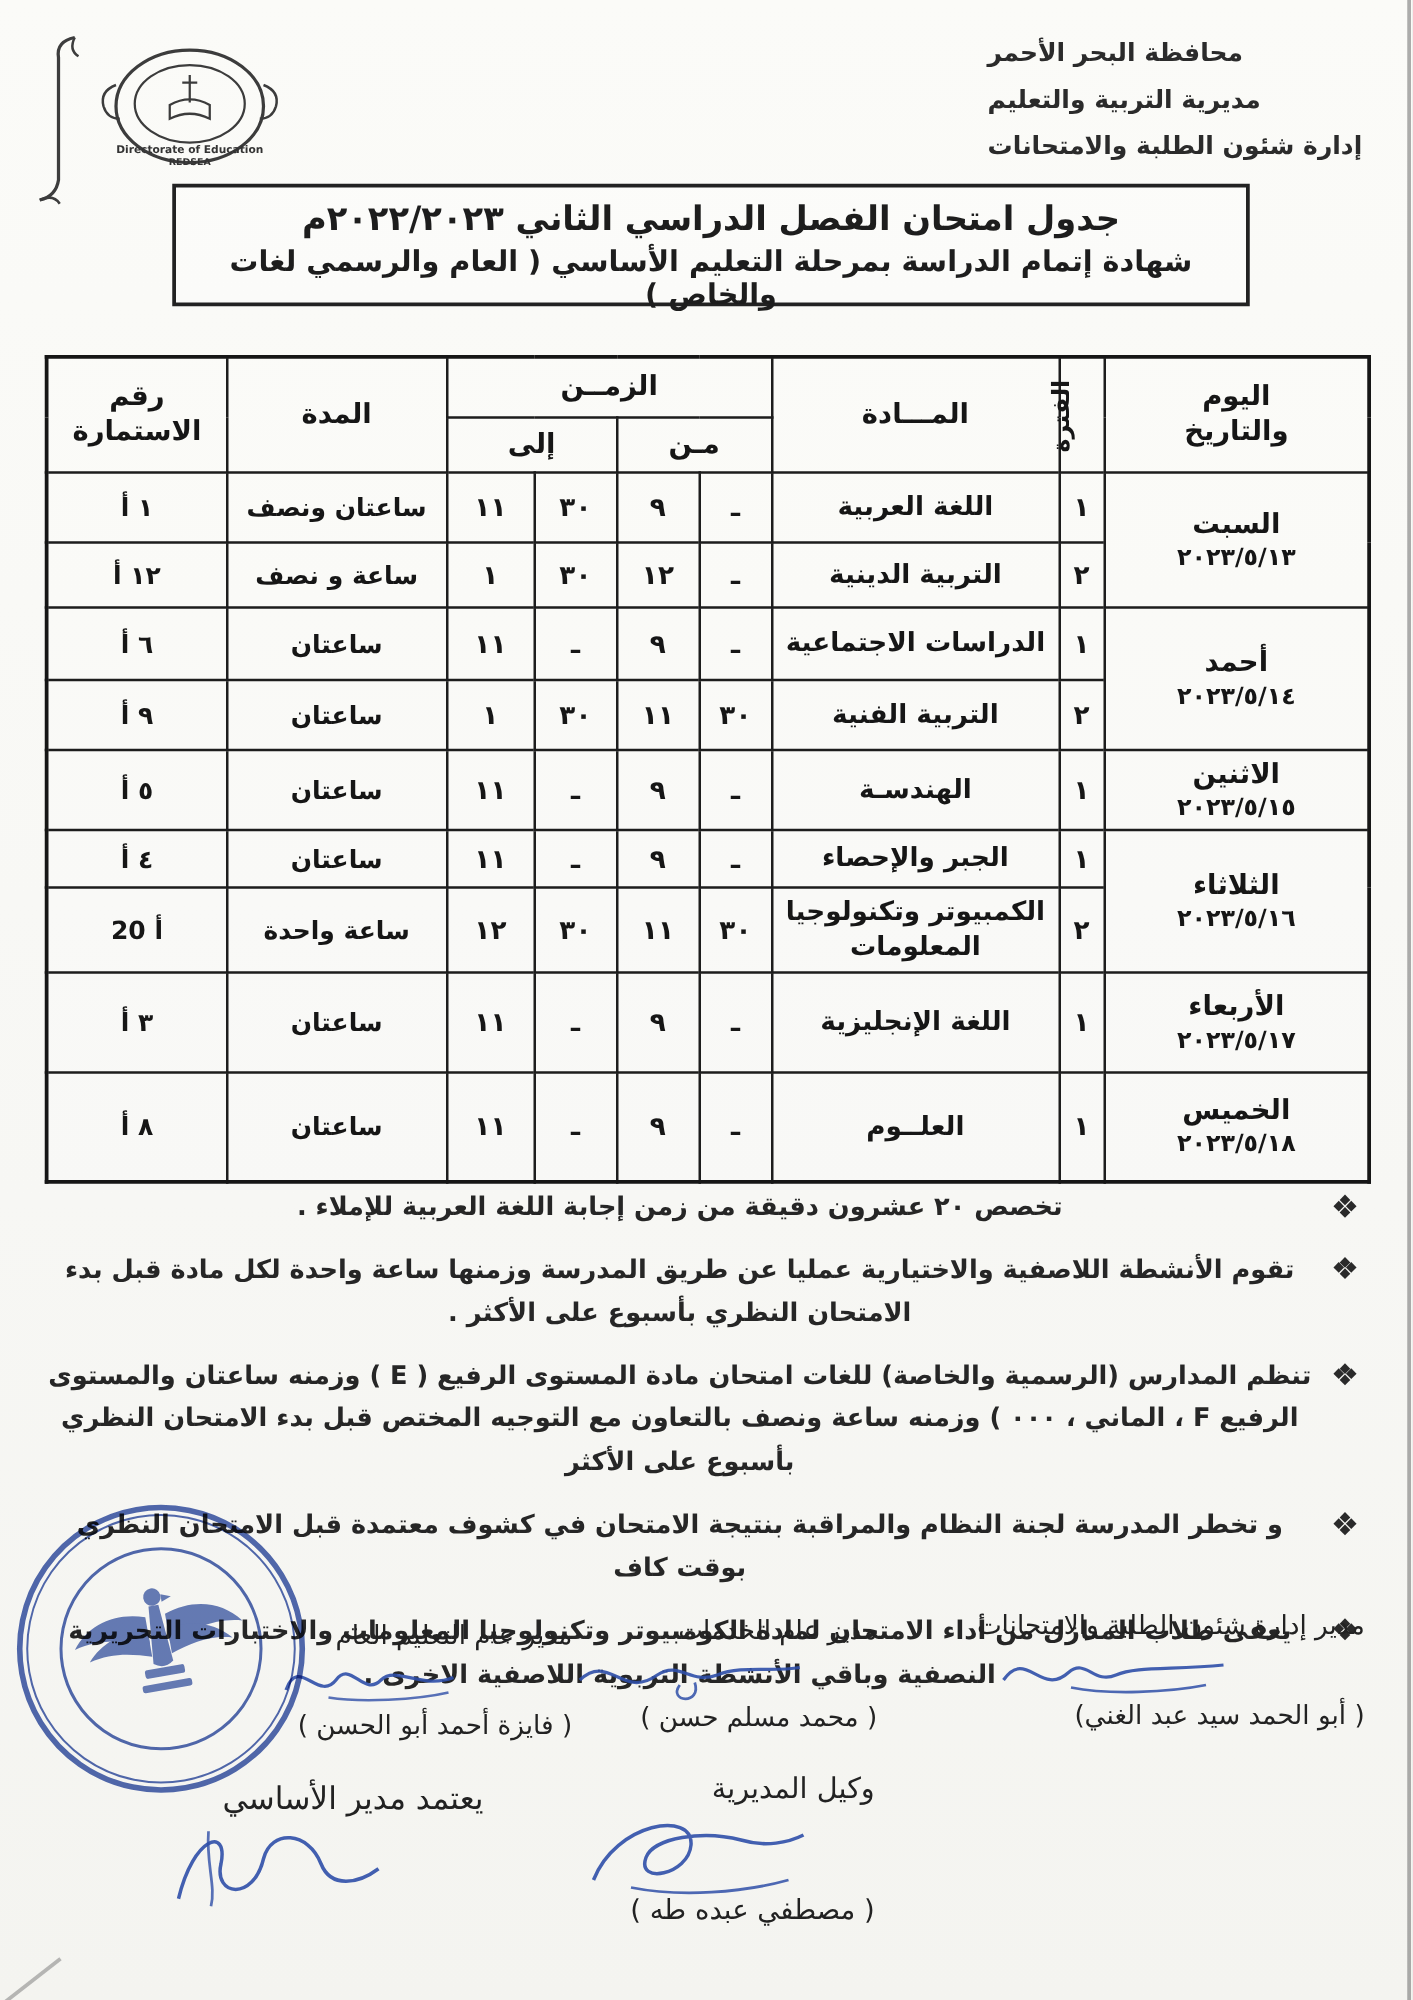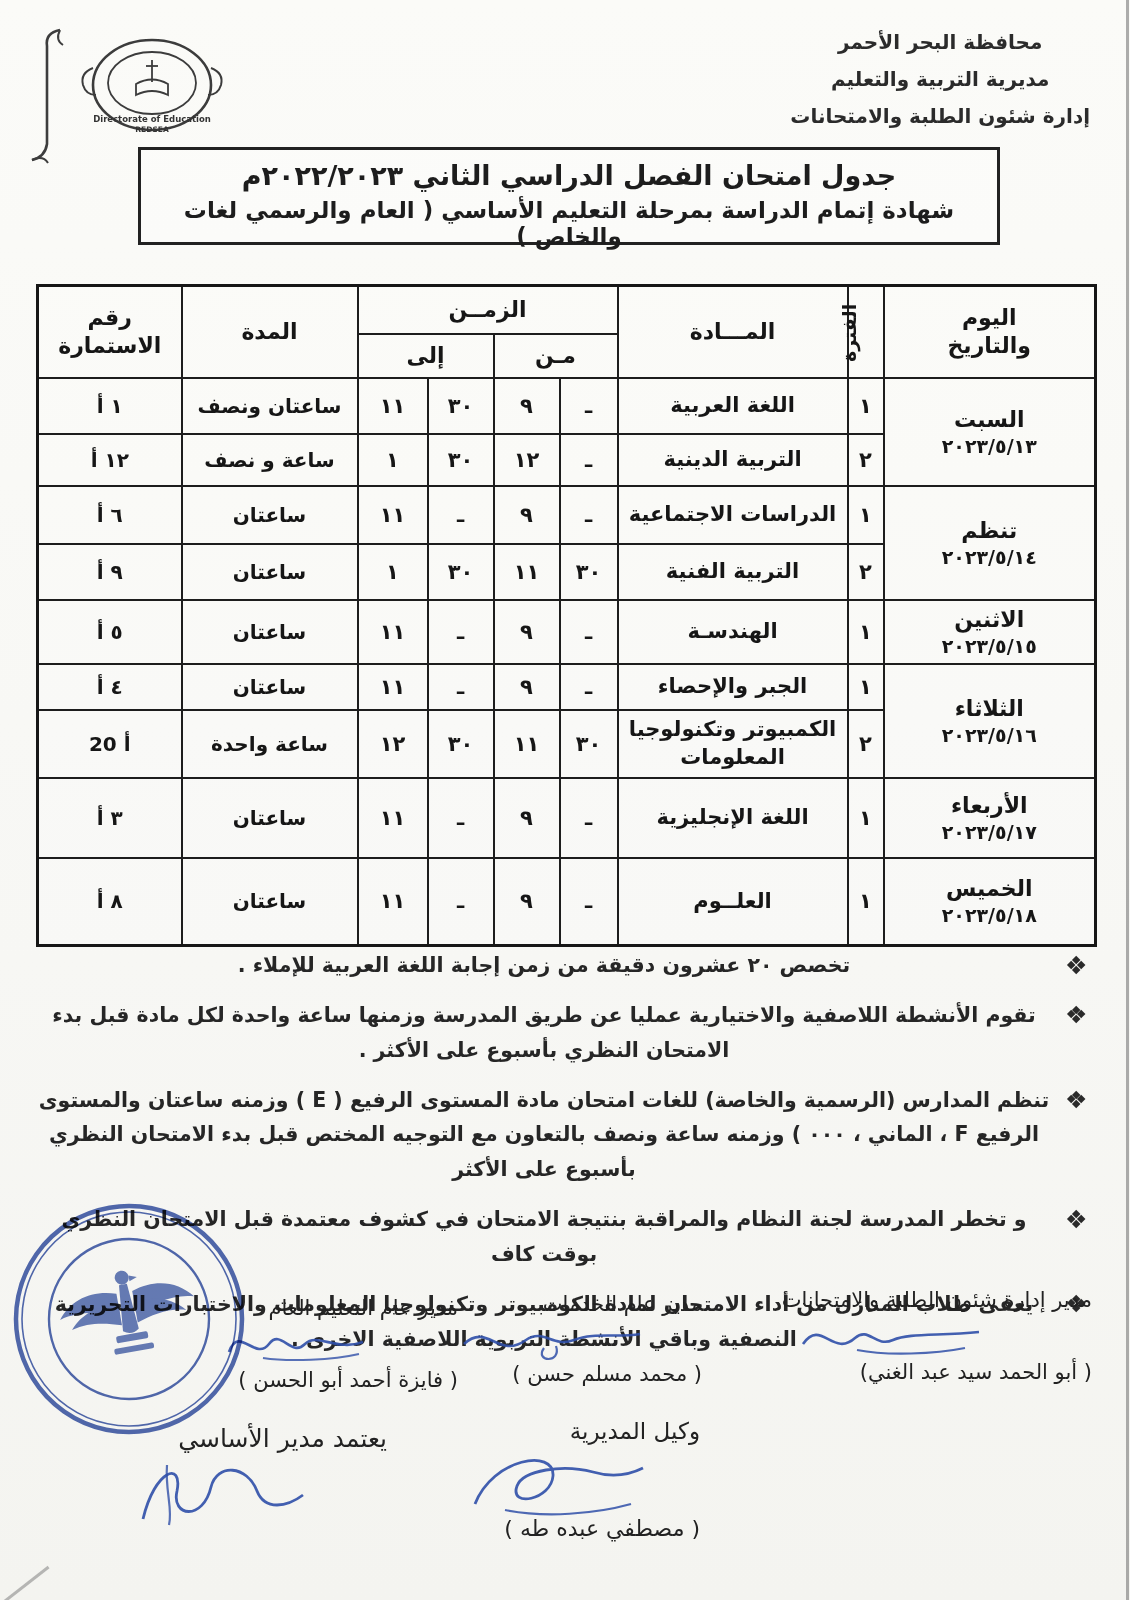--- a/index.html
+++ b/index.html
@@ -3,21 +3,21 @@
 <meta charset="utf-8">
 <style>
   *{box-sizing:border-box;margin:0;padding:0}
   html,body{background:#e9e9e6}
   .page{
     position:relative;width:1130px;height:1600px;margin:0 auto;
     background:linear-gradient(180deg,#fbfbf8 0%,#f7f7f4 60%,#f4f4f0 100%);
     font-family:"DejaVu Sans",sans-serif;direction:rtl;overflow:hidden;color:#1c1c1c;
   }
   
-  .gov-header{position:absolute;top:24px;right:40px;text-align:center;font-weight:bold;
+  .gov-header{position:absolute;top:24px;right:40px;text-align:left;font-weight:bold;
     font-size:20px;line-height:1.85;color:#2b2b2b}
   .logo{position:absolute;top:28px;left:76px}
   .ribbon{position:absolute;top:24px;left:28px}
   
   .title-box{position:absolute;top:147px;left:138px;width:862px;height:98px;
     border:3px solid #222;text-align:center;padding-top:10px;background:rgba(255,255,255,.25)}
   .title-box .l1{font-size:27px;font-weight:bold;color:#1d1d1d}
   .title-box .l2{font-size:23px;font-weight:bold;margin-top:6px;color:#1d1d1d}
   
   table.exam{position:absolute;top:284px;left:36px;width:1058px;border-collapse:collapse;
@@ -157,21 +157,21 @@
         <td class="subj">التربية الدينية</td>
         <td class="num">ـ</td>
         <td class="num">١٢</td>
         <td class="num">٣٠</td>
         <td class="num">١</td>
         <td class="dur">ساعة و نصف</td>
         <td class="form">١٢ أ</td>
       </tr>
       <tr style="height:58px">
         <td rowspan="2">
-          <div class="day-name">تنظم</div>
+          <div class="day-name">أحمد</div>
           <div class="day-date">٢٠٢٣/٥/١٤</div>
         </td>
         <td class="num">١</td>
         <td class="subj">الدراسات الاجتماعية</td>
         <td class="num">ـ</td>
         <td class="num">٩</td>
         <td class="num">ـ</td>
         <td class="num">١١</td>
         <td class="dur">ساعتان</td>
         <td class="form">٦ أ</td>

